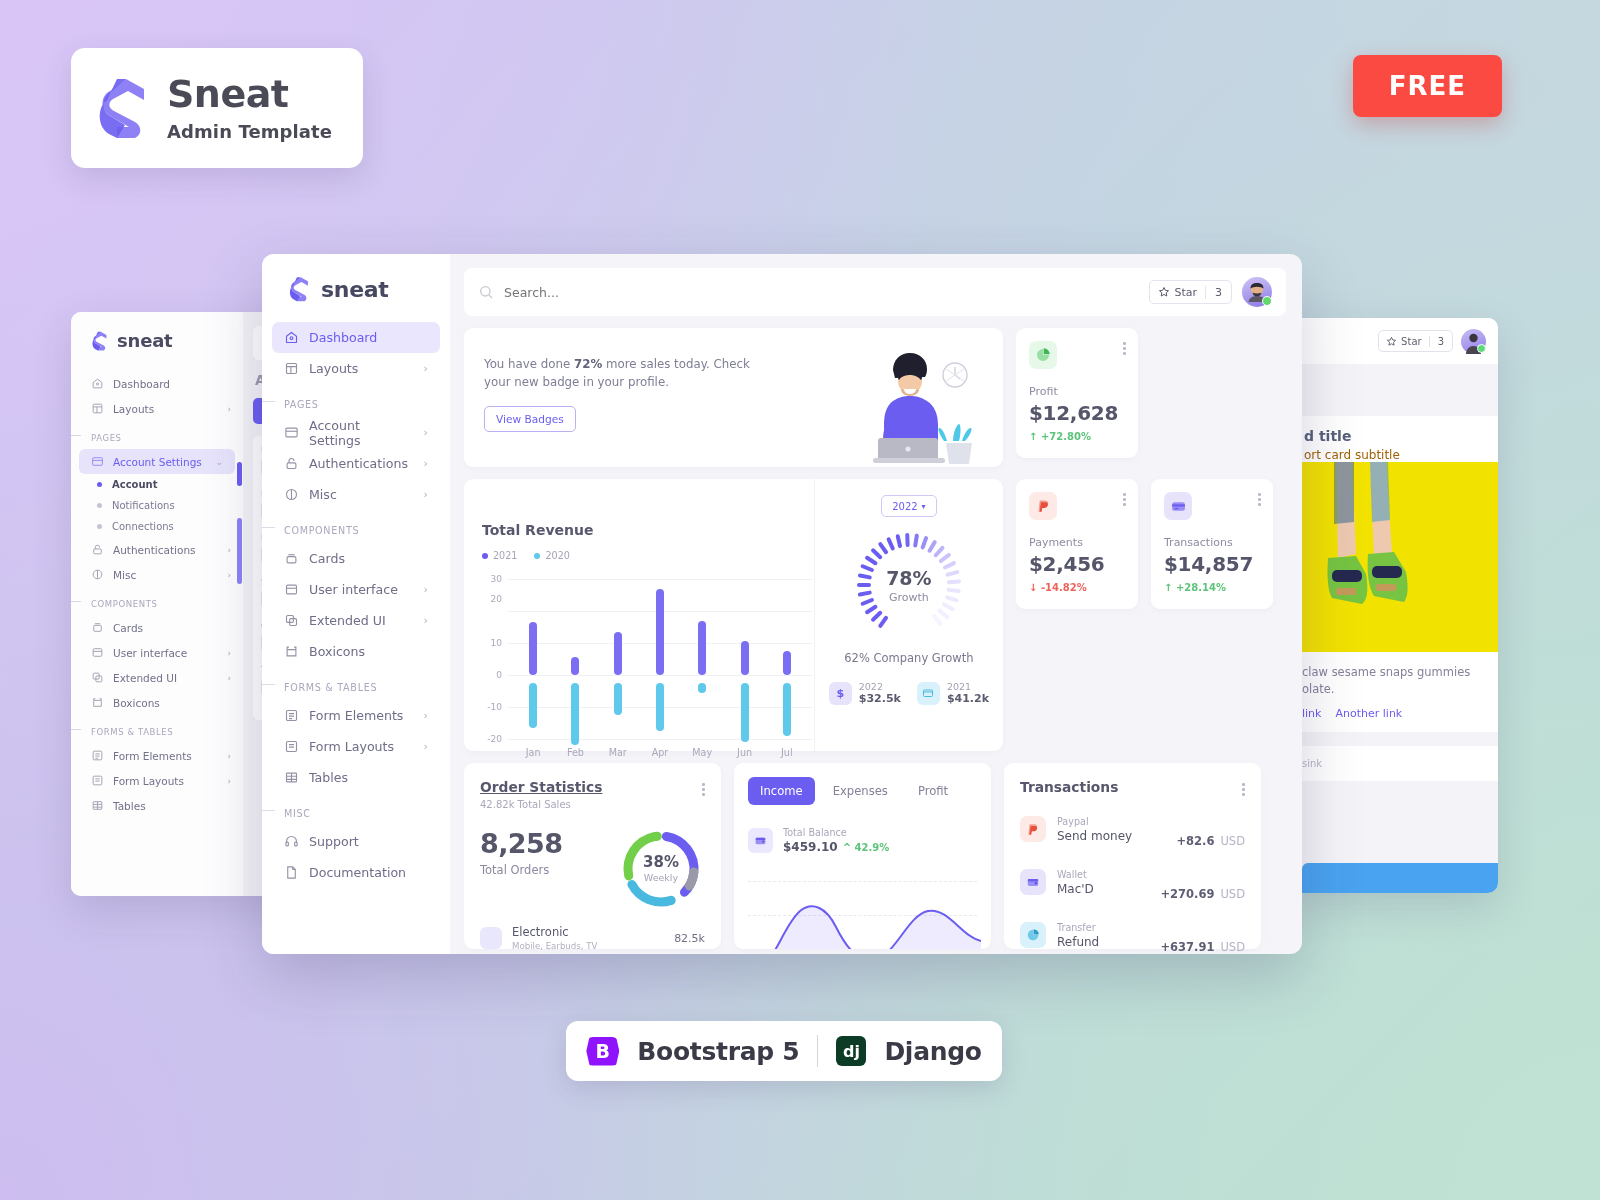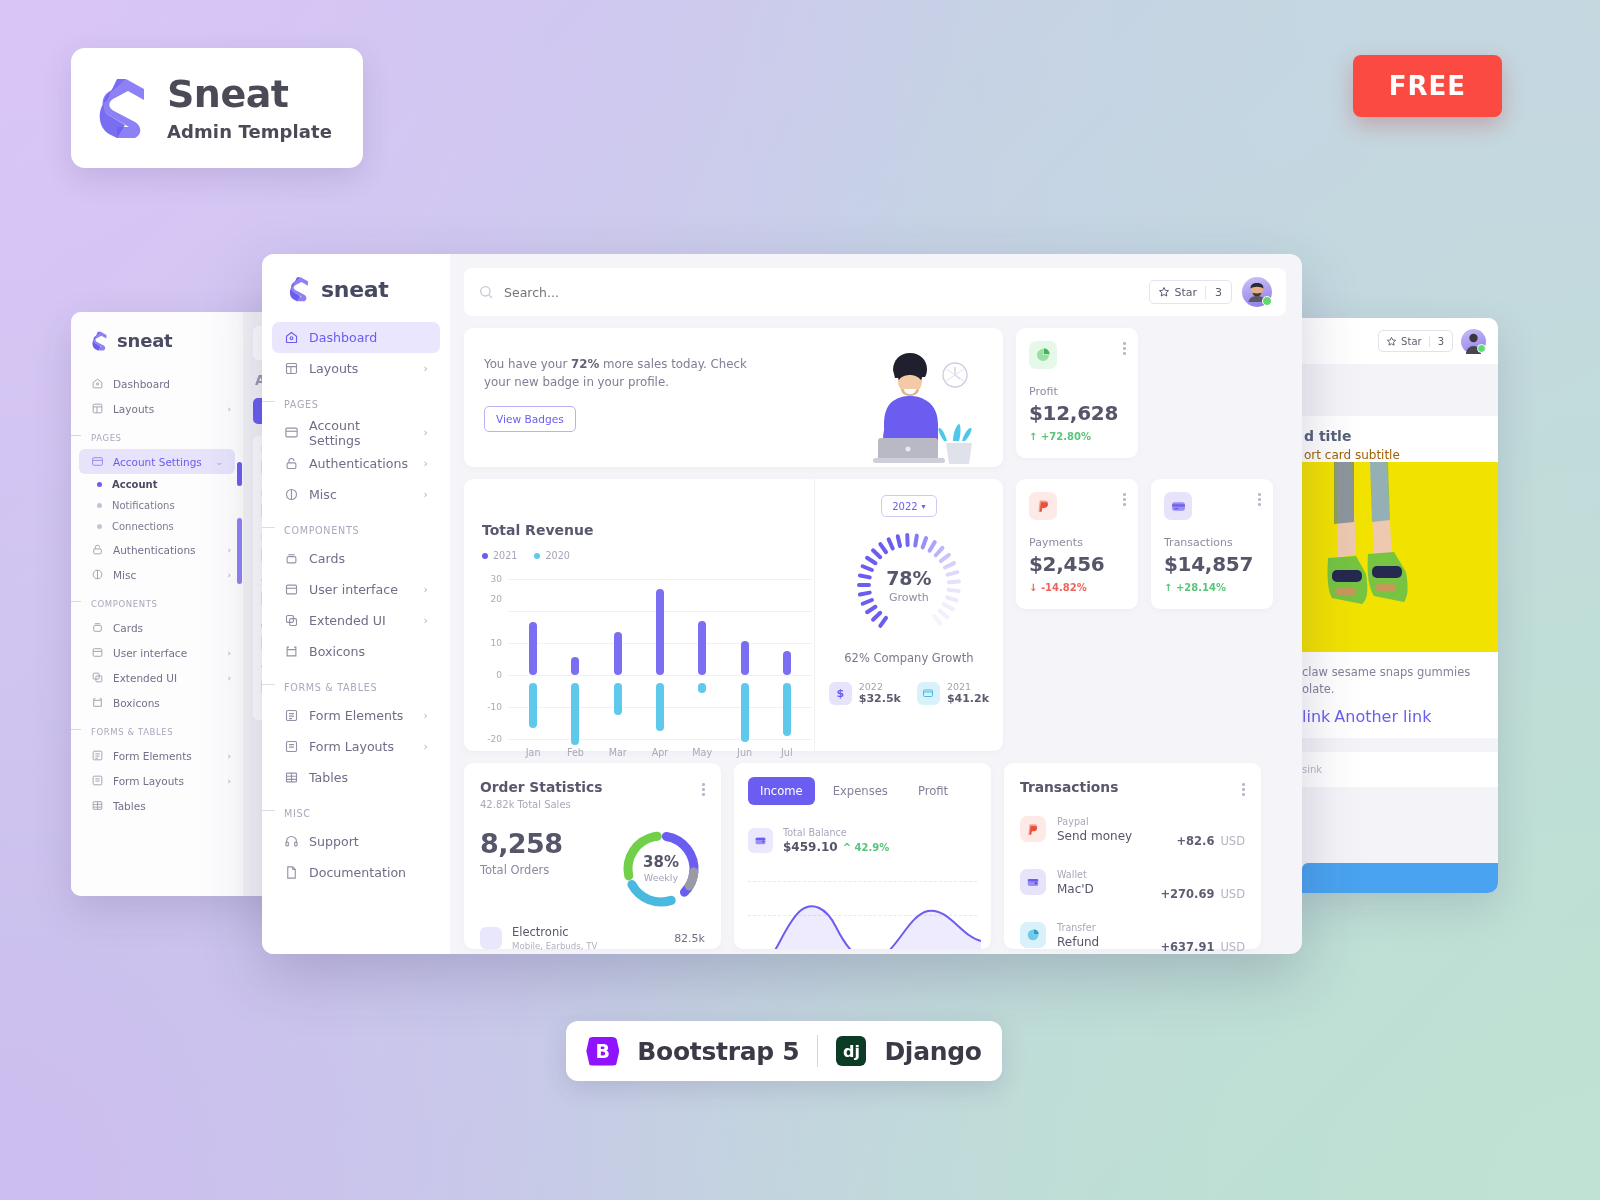--- a/index.html
+++ b/index.html
@@ -89,21 +89,21 @@
   .wr-star{display:flex;align-items:center;border:1px solid #e2e2ec;border-radius:5px;height:22px;font-size:10px;color:#61616f;}
   .wr-star .s1{display:flex;align-items:center;gap:4px;padding:0 7px;}
   .wr-star .s2{padding:0 8px;border-left:1px solid #e2e2ec;}
   .wr-av{width:25px;height:25px;border-radius:50%;background:linear-gradient(160deg,#c9bdf5,#8f7ee8);position:relative;}
   .wr-av:after{content:"";position:absolute;right:0;bottom:1px;width:7px;height:7px;border-radius:50%;background:#5ed97a;border:1.5px solid #fff;}
   .wr-card{ margin:52px 0 0 0; background:#fff; }
   .wr-ct{ padding:12px 0 0 14px; font-size:14px;font-weight:700;color:#566079;}
   .wr-cs{ padding:4px 0 0 14px; font-size:12px;color:#a16207;}
   .wr-img{height:190px;background:linear-gradient(180deg,#f5e400,#f2e200);position:relative;overflow:hidden;}
   .wr-body{padding:12px 12px 6px 12px;font-size:11.5px;color:#82829a;line-height:1.45;}
-  .wr-links{padding:4px 12px 12px;display:flex;gap:4px;font-size:16px;color:#6a5df0;}
+  .wr-links{padding:4px 12px 12px;display:flex;gap:14px;font-size:11px;color:#6a5df0;}
   .wr-card2{margin-top:14px;background:#fff;padding:12px;}
   .wr-blue{position:absolute;left:12px;bottom:0;right:-40px;height:30px;background:#4aa3f0;border-radius:6px 6px 0 0;}
 
   
   .win-main{
     position:absolute; left:262px; top:254px; width:1040px; height:700px;
     background:#f5f5f9; border-radius:12px; box-shadow:0 22px 60px rgba(55,45,95,.22);
     overflow:hidden; display:flex;
   }
   
@@ -193,21 +193,21 @@
   .profile{ width:257px; height:125px; padding:14px 14px; position:relative; overflow:hidden;}
   .pr-t{font-size:13.5px;font-weight:600;color:#57576d;}
   .pr-badge{display:inline-block;margin-top:7px;background:#fdf1dc;color:#e8a33d;font-size:9px;font-weight:600;
     padding:3px 7px;border-radius:4px;letter-spacing:.3px;}
   .pr-d{font-size:10px;color:#5bc47a;font-weight:600;margin-top:9px;}
   .pr-v{font-size:20px;font-weight:600;color:#56566b;margin-top:2px;letter-spacing:-.3px;}
   .pr-spark{position:absolute;right:0;top:22px;width:140px;height:70px;}
 
   
   .order{ width:257px; height:186px; padding:16px 16px; position:relative;}
-  .ord-t{font-size:13.8px;font-weight:600;color:#57576d;}
+  .ord-t{font-size:13.8px;font-weight:600;color:#57576d;text-decoration:underline;}
   .ord-s{font-size:10px;color:#a9a8bb;margin-top:4px;}
   .ord-v{font-size:27px;font-weight:600;color:#56566b;margin-top:18px;letter-spacing:-.6px;}
   .ord-l{font-size:11.5px;color:#8a89a0;margin-top:4px;}
   .donut{position:absolute;right:18px;top:64px;width:84px;height:84px;}
   .d-pct{position:absolute;left:0;right:0;top:26px;text-align:center;font-size:15px;font-weight:600;color:#56566b;}
   .d-sub{position:absolute;left:0;right:0;top:45px;text-align:center;font-size:9.5px;color:#a4a3b6;}
   .ord-item{position:absolute;left:16px;bottom:-2px;display:flex;align-items:center;gap:10px;right:16px;}
   .ord-bx{width:22px;height:22px;border-radius:6px;background:#e9e7fb;}
   .ord-n{font-size:11.5px;color:#57576d;}
   .ord-d{font-size:8.6px;color:#b1b0c1;margin-top:2px;}
@@ -608,21 +608,21 @@
               <path d="M2.5 6.5C2.5 2.6 5 1 9 1s6.5 1.6 6.5 5.5c-1.5-1-4-1.8-6.5-1.8S4 5.5 2.5 6.5z" fill="#2c2a33"></path>
               <path d="M4.5 10.5c0 2.3 2 4 4.5 4s4.5-1.7 4.5-4c0 0-1.5 1-4.5 1s-4.5-1-4.5-1z" fill="#3a3640"></path>
               <path d="M0.5 20c.6-4 4-6 8.5-6s7.9 2 8.5 6z" fill="#5c5866"></path>
             </svg>
         </div>
       </div>
 
       <div class="grid">
         <div class="card congrats">
           <div class="cg-text">
-            <span>You have your </span><b>72%</b><span> more sales today. Check your new badge in your profile.</span>
+            <span>You have done </span><b>72%</b><span> more sales today. Check your new badge in your profile.</span>
           </div>
           <div class="cg-btn">View Badges</div>
           <div class="cg-art">
             <svg viewBox="0 0 190 122" width="190" height="122">
               <circle cx="150" cy="30" r="12" fill="none" stroke="#cfcede" stroke-width="1.4"></circle>
               <path d="M150 22v8l5 4" stroke="#cfcede" stroke-width="1.4" fill="none"></path>
               <path d="M141 24l18 12M159 24l-18 12" stroke="#e2e1ec" stroke-width="1"></path>
               <path d="M88 25c0-10 7-17 17-17s17 7 17 16c0 5-2 8-2 8l-30 1z" fill="#1f1f2e"></path>
               <ellipse cx="105" cy="36" rx="12" ry="13" fill="#f3c9a6"></ellipse>
               <path d="M93 32c0-7 5-11 12-11s12 4 12 11c0 2-1 3-1 3-3-4-8-5-11-5s-9 1-11 5c0 0-1-1-1-3z" fill="#1f1f2e"></path>

